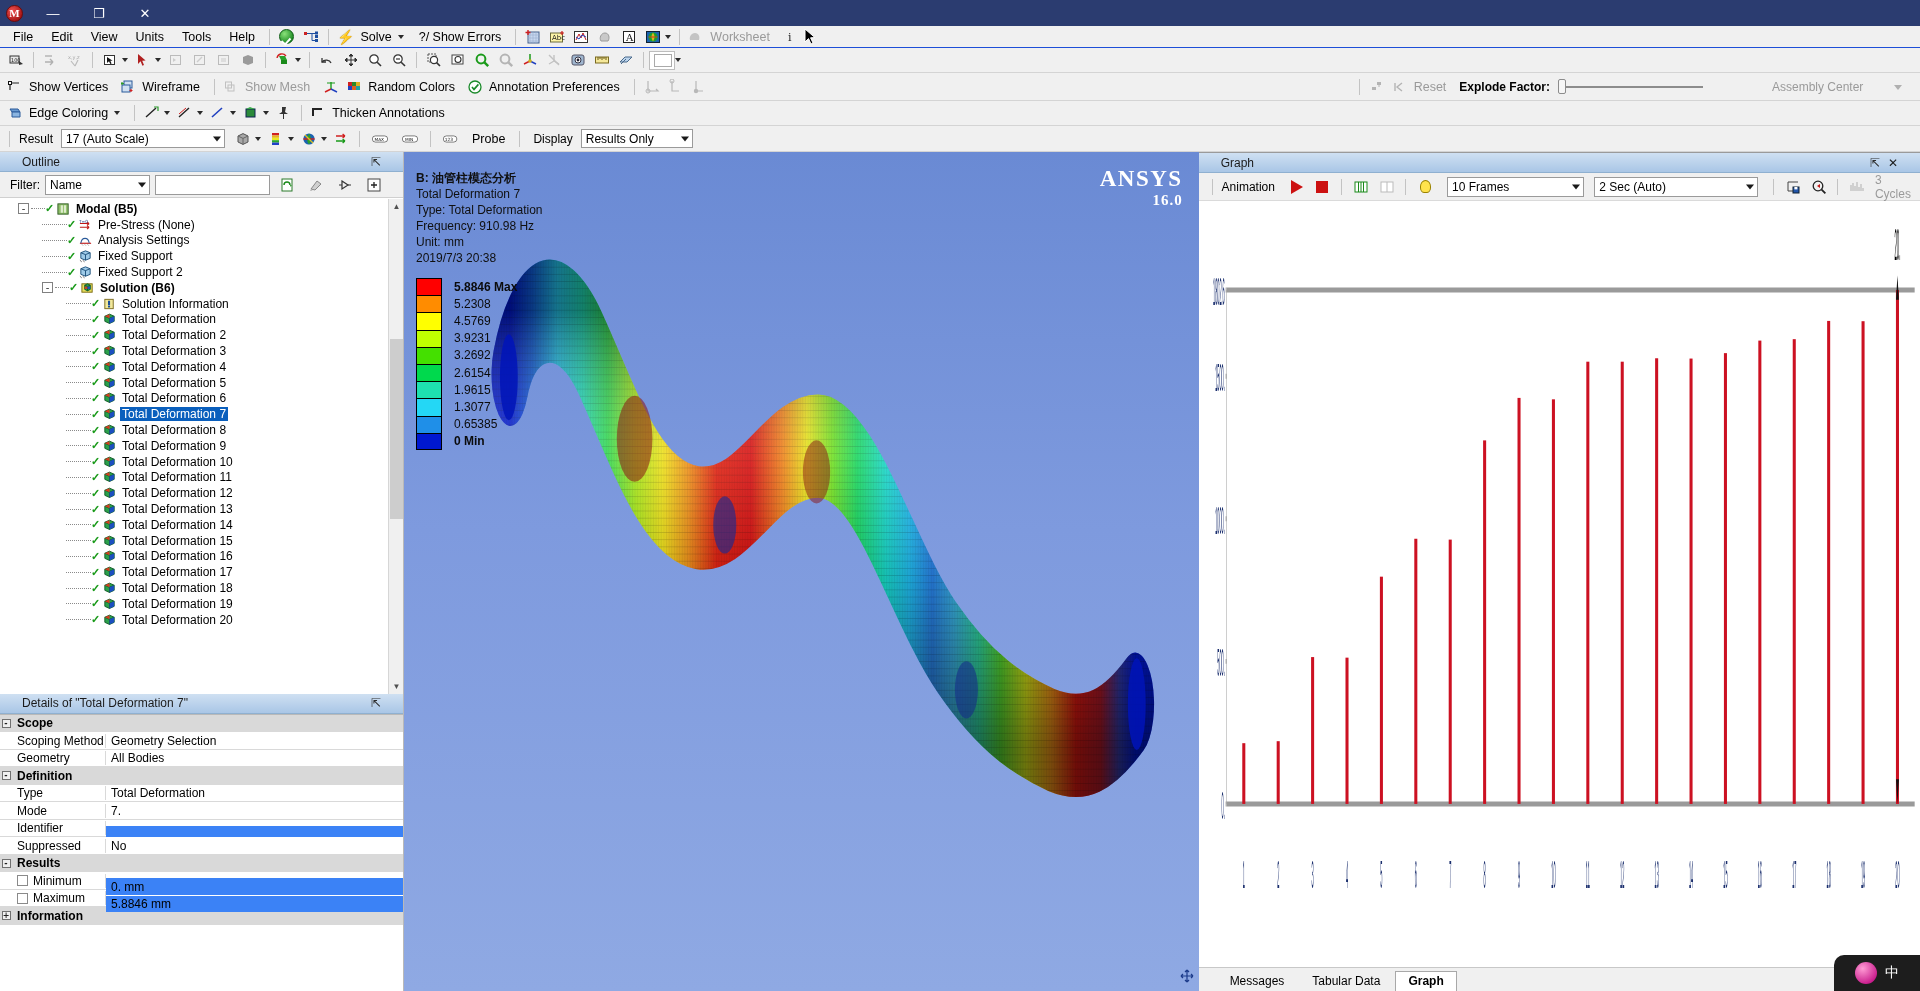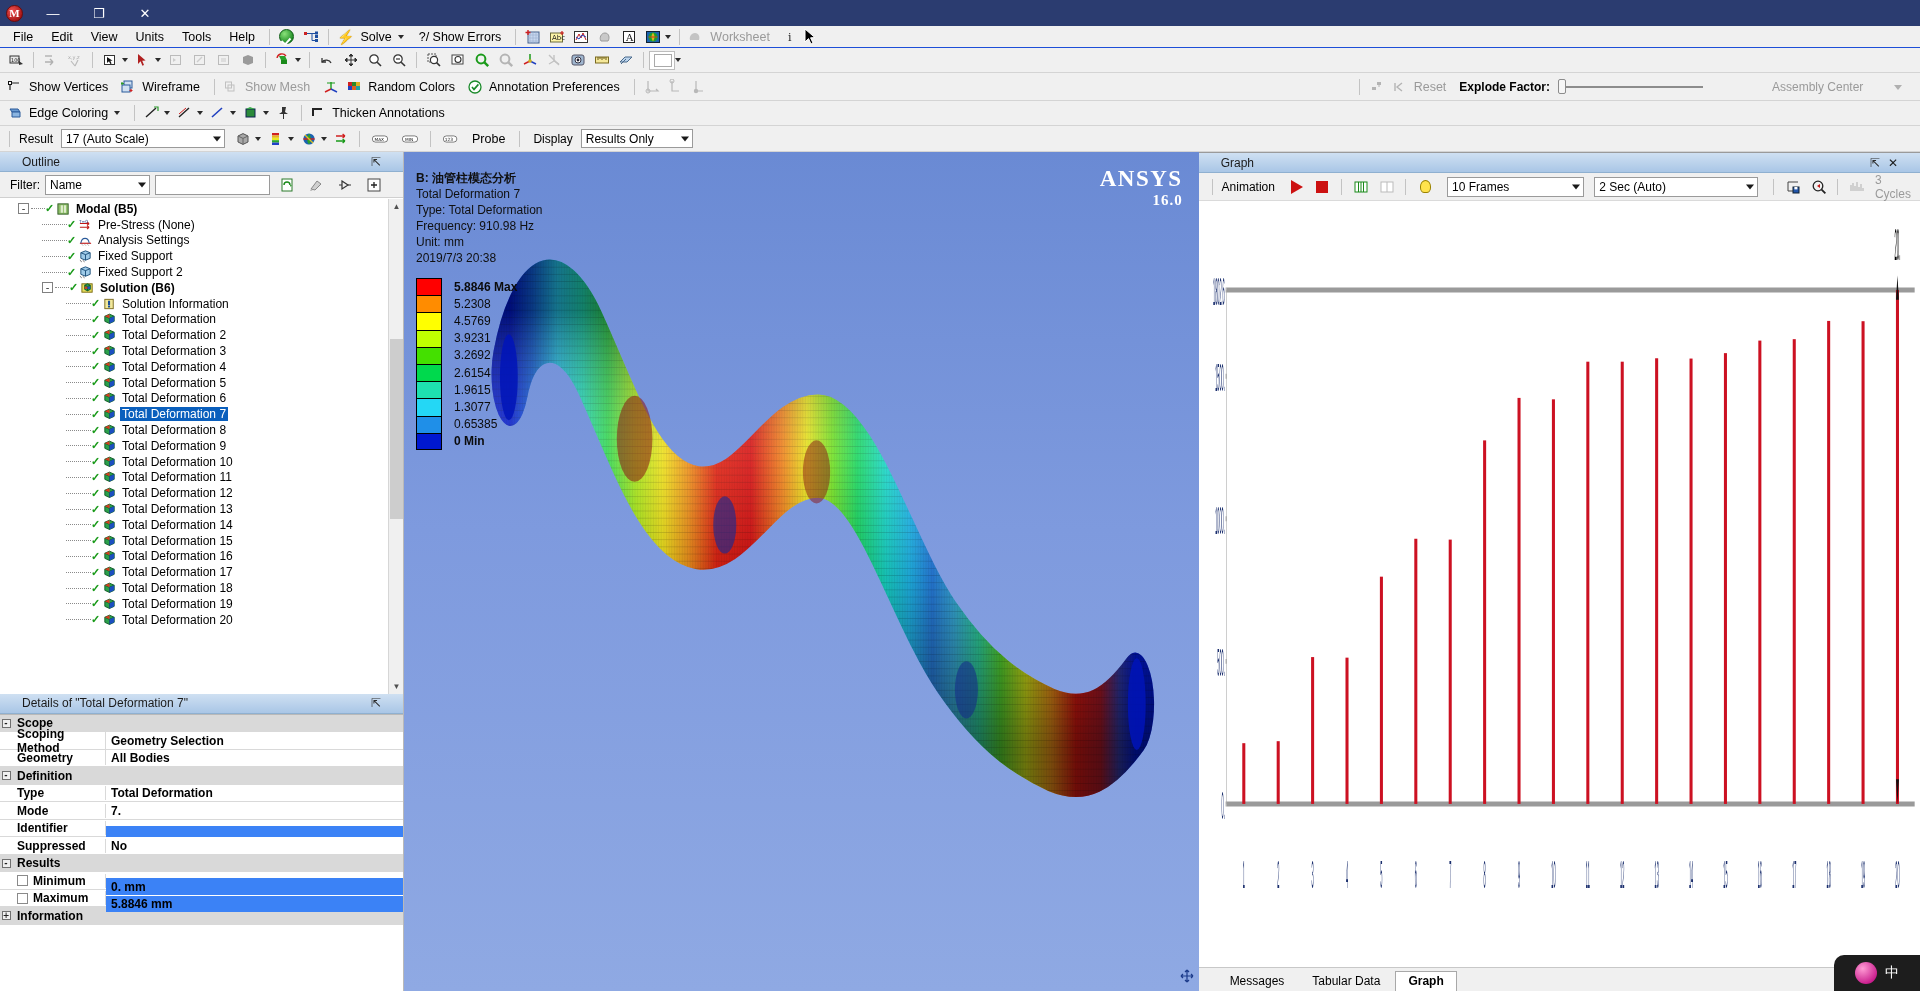--- a/index.html
+++ b/index.html
@@ -129,21 +129,21 @@
   .scrollbar-v {
     position:absolute; right:0; top:0; width:15px; height:100%;
     background:#f0f0f0; border-left:1px solid #d6d6d6;
   }
   .sb-arrow {
     height:15px; width:15px; background:#f0f0f0;
     display:flex; align-items:center; justify-content:center; font-size:8px; color:#505050;
   }
   .sb-thumb { position:absolute; left:1px; width:13px; background:#cdcdcd; }
   .dtable { font-size:12px; background:#fff; border-top:1px solid #b9b9b9; }
-  .drow { display:flex; height:17.5px; border-bottom:1px solid #d9d9d9; align-items:center;font-weight:bold; }
+  .drow { display:flex; height:17.5px; border-bottom:1px solid #d9d9d9; align-items:center; }
   .dcat { background:#d9d9d9; font-weight:bold; }
   .dexp {
     width:12px; flex:0 0 12px; display:flex; align-items:center; justify-content:center;
   }
   .dexpbox { width:9px;height:9px;border:1px solid #707070;background:#f0f0f0; font-size:8px; line-height:7px; text-align:center; color:#222; font-family:"DejaVu Sans",sans-serif;}
   .dkey { width:94px; flex:0 0 94px; padding-left:5px; border-right:1px solid #d9d9d9; overflow:hidden; }
   .dval { flex:1 1 auto; padding-left:5px; background:#fff; height:100%; display:flex; align-items:center; }
   .dval.grey { background:#3b82f6;margin-top:12px; }
   .dcat .dkey, .dcat .dval { background:transparent; border-right:none; }
   .cbox { width:11px;height:11px;border:1px solid #8a8a8a;background:#fff;margin-right:5px;flex:0 0 11px; }

